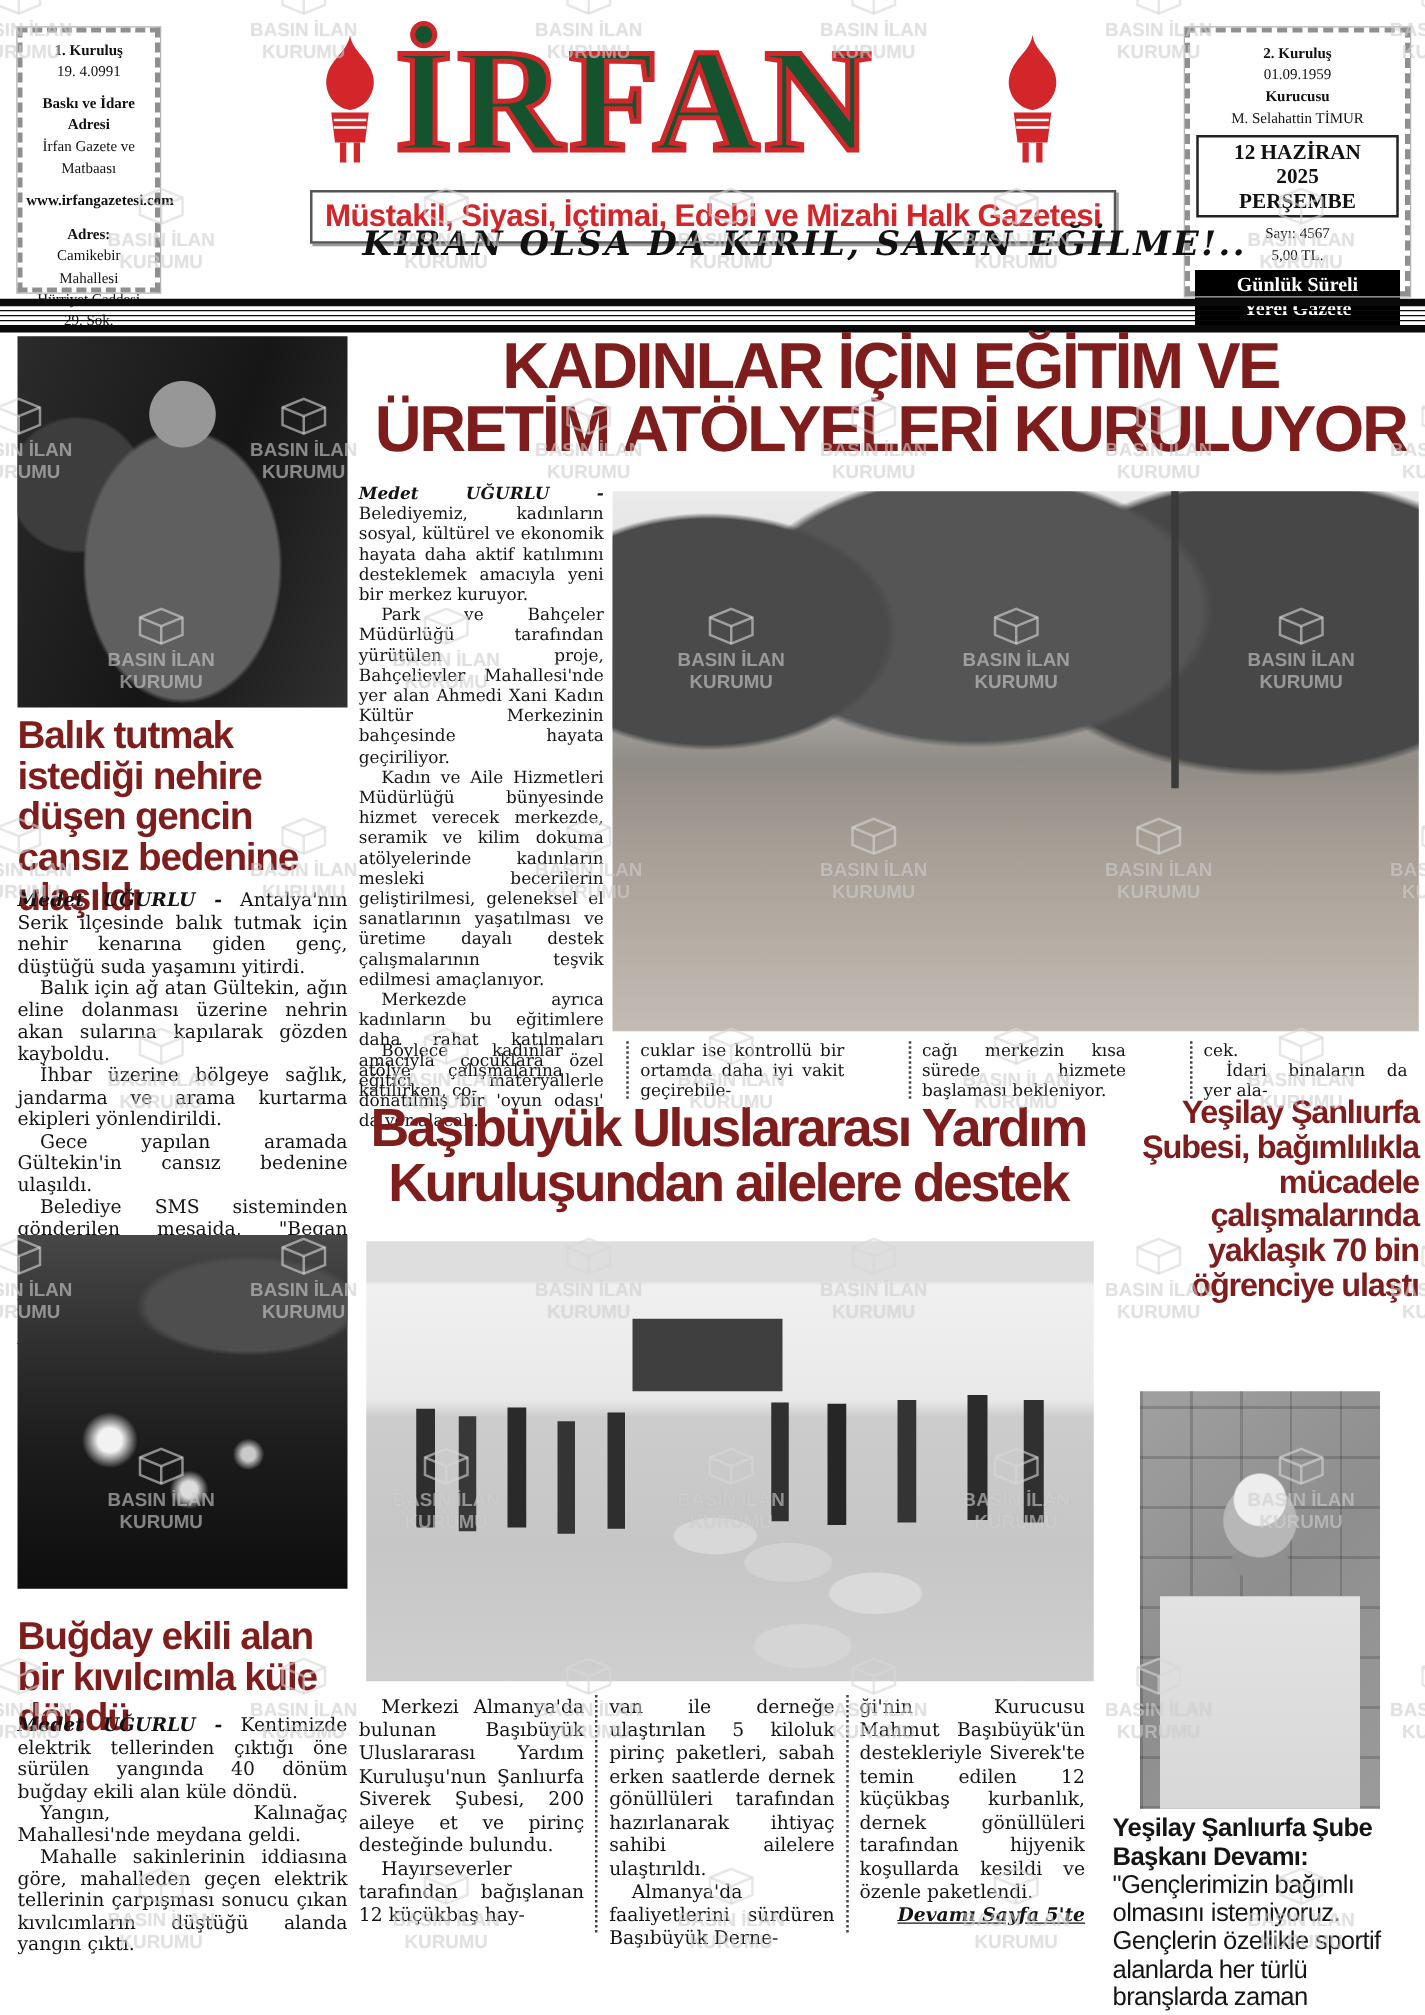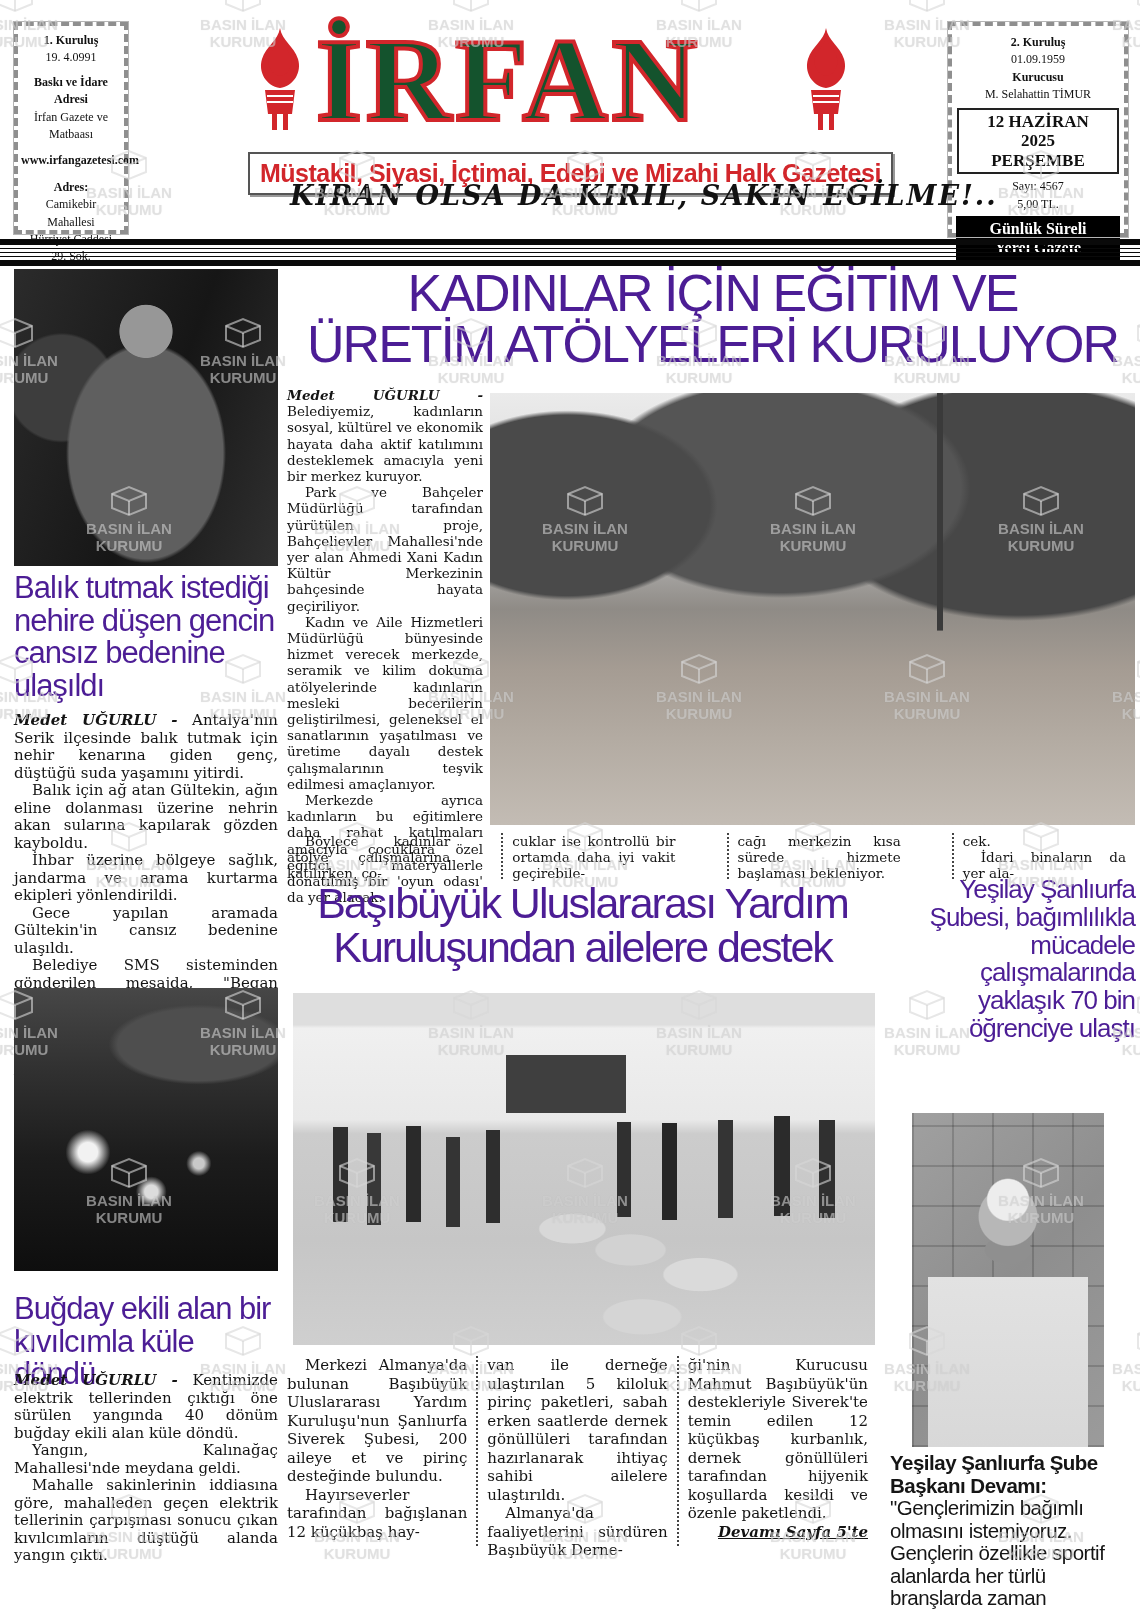--- a/index.html
+++ b/index.html
@@ -18,21 +18,21 @@
   .mast-title{font-family:"Liberation Serif",serif;font-weight:bold;color:#14532d;
               font-size:118px;letter-spacing:4px;-webkit-text-stroke:4px #d2262b;
               line-height:1;white-space:nowrap;}
   .mast-sub{border:2px solid #555;box-shadow:2px 2px 0 #999;background:#fff;
             font-family:"Liberation Sans",sans-serif;font-weight:bold;color:#d2262b;
             font-size:25px;text-align:center;padding:5px 10px;letter-spacing:-0.5px;white-space:nowrap;}
   .mast-slogan{font-family:"DejaVu Serif",serif;font-weight:bold;font-style:italic;
                font-size:27px;letter-spacing:2px;white-space:nowrap;}
   .rule{background:#0a0a0a;}
   
-  .hl{font-family:"Liberation Sans",sans-serif;font-weight:400;color:#4c1d95;}
+  .hl{font-family:"Liberation Sans",sans-serif;font-weight:700;color:#7f1d1d;}
   .hl-main{font-size:52px;line-height:0.99;letter-spacing:-2px;text-align:center;}
   .hl-mid{font-size:43px;line-height:1.02;letter-spacing:-2px;text-align:center;}
   .hl-small{font-size:31px;line-height:1.05;letter-spacing:-1px;}
   .hl-right{font-size:26px;line-height:1.07;letter-spacing:-1px;text-align:right;}
   
   .body-txt{font-family:"DejaVu Serif",serif;text-align:justify;color:#141414;}
   .body-txt p{margin:0;}
   .body-txt p.ind{text-indent:18px;}
   .byline{font-weight:bold;font-style:italic;}
   .sz15{font-size:15px;line-height:17.5px;}

